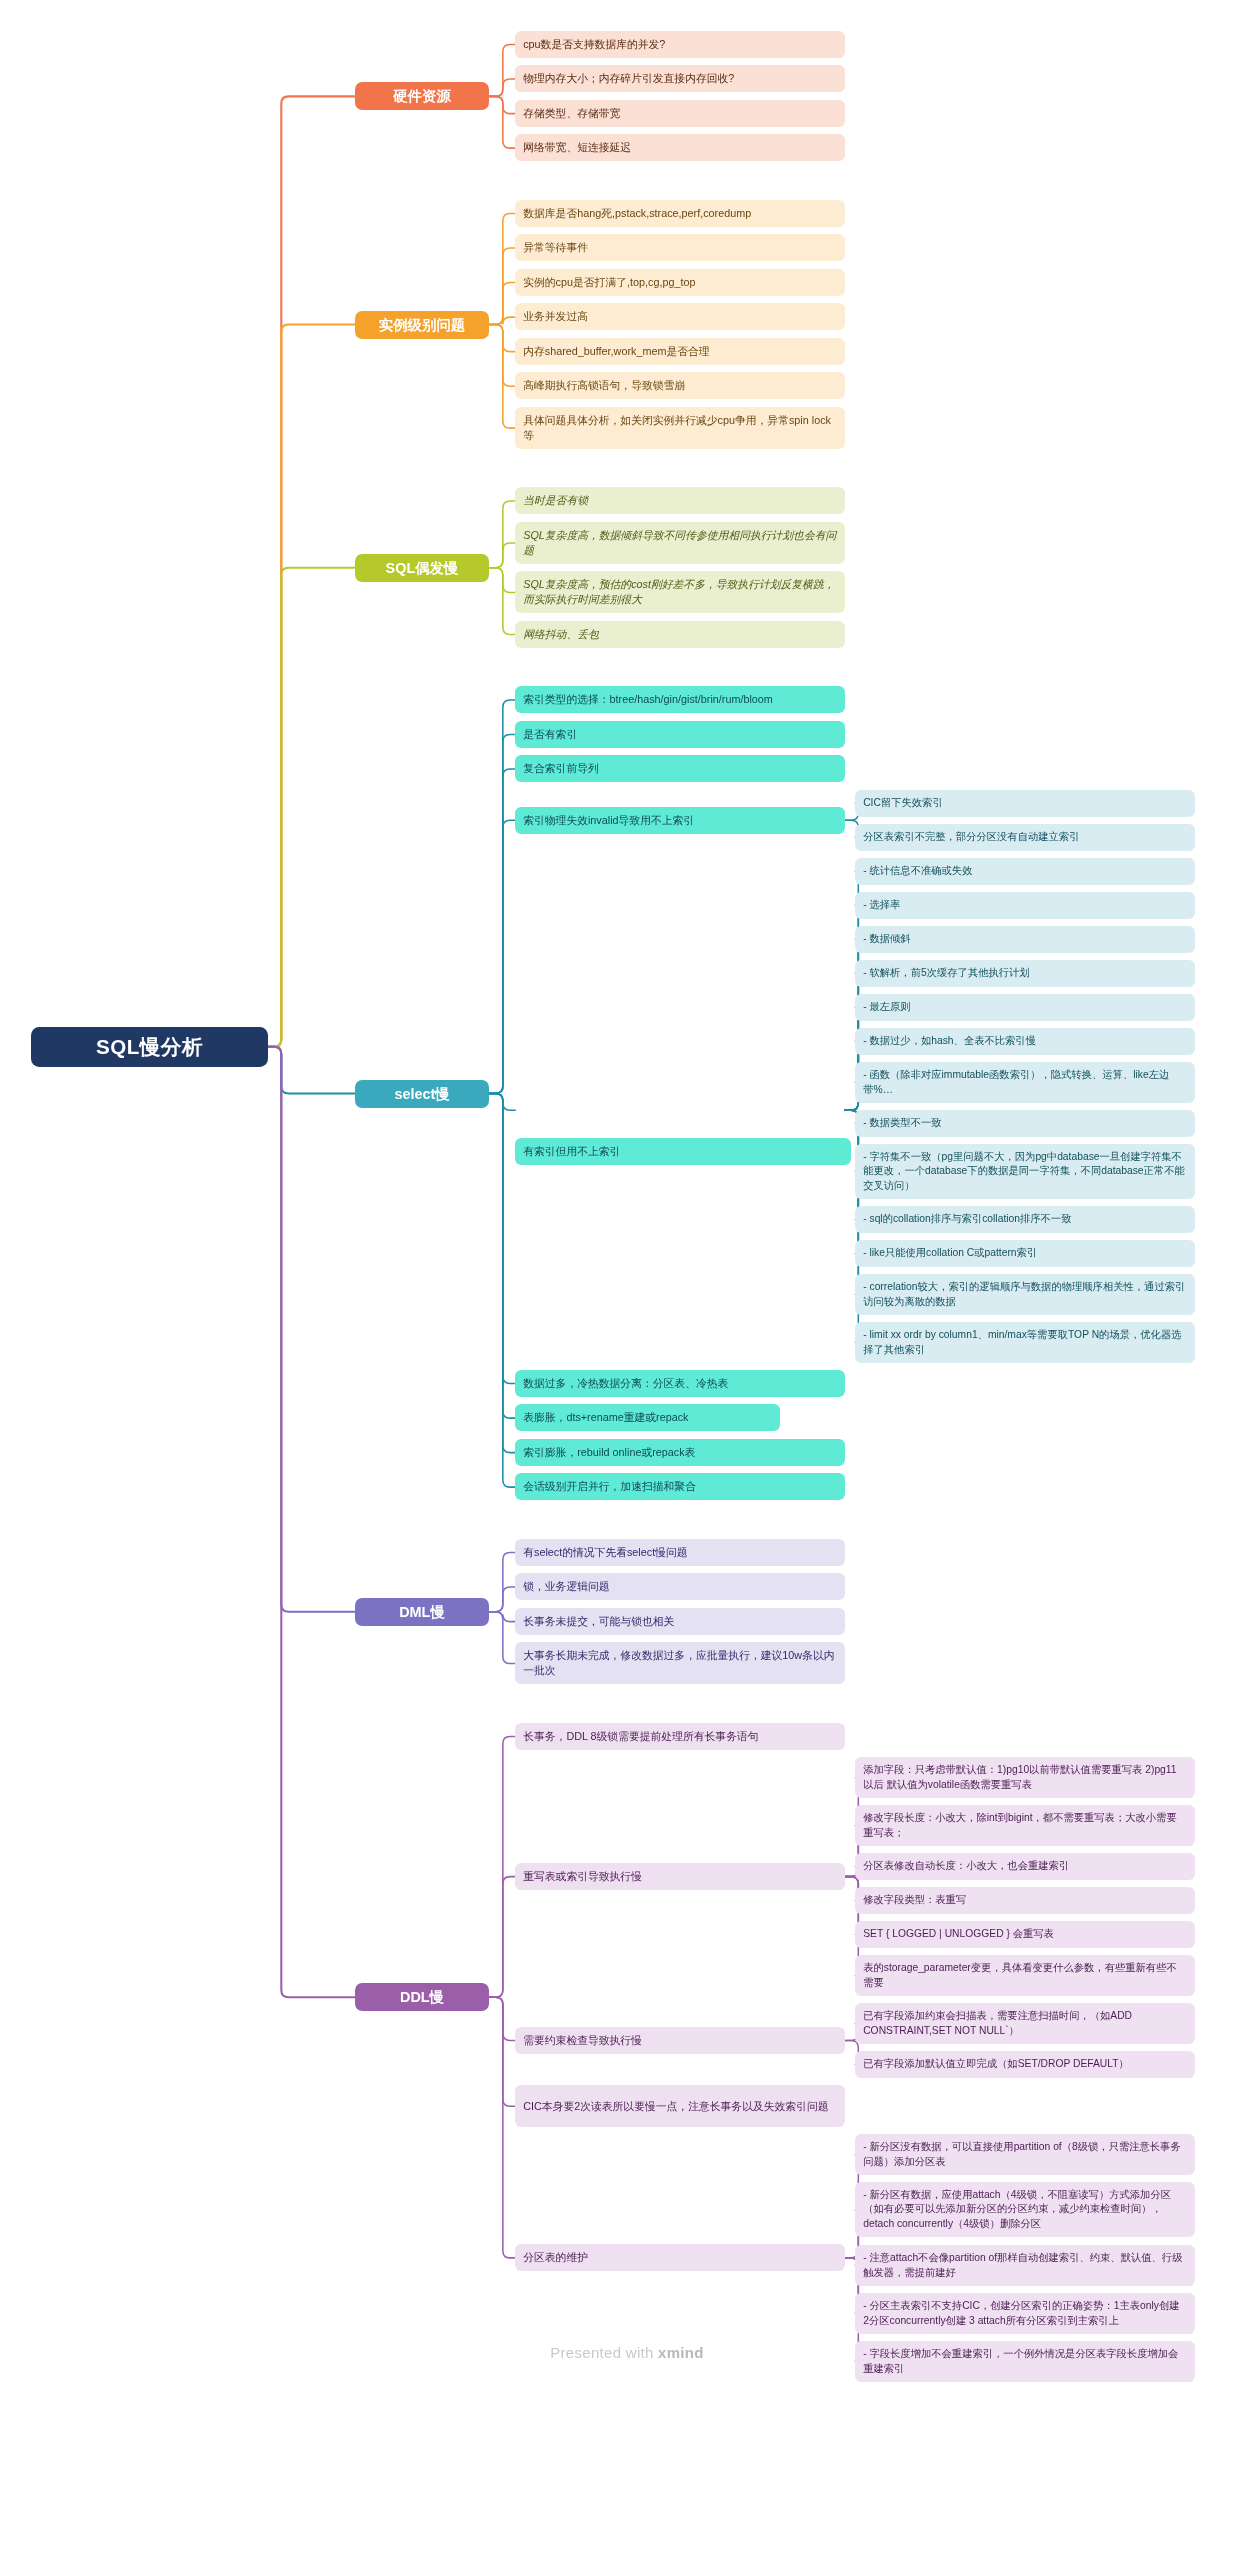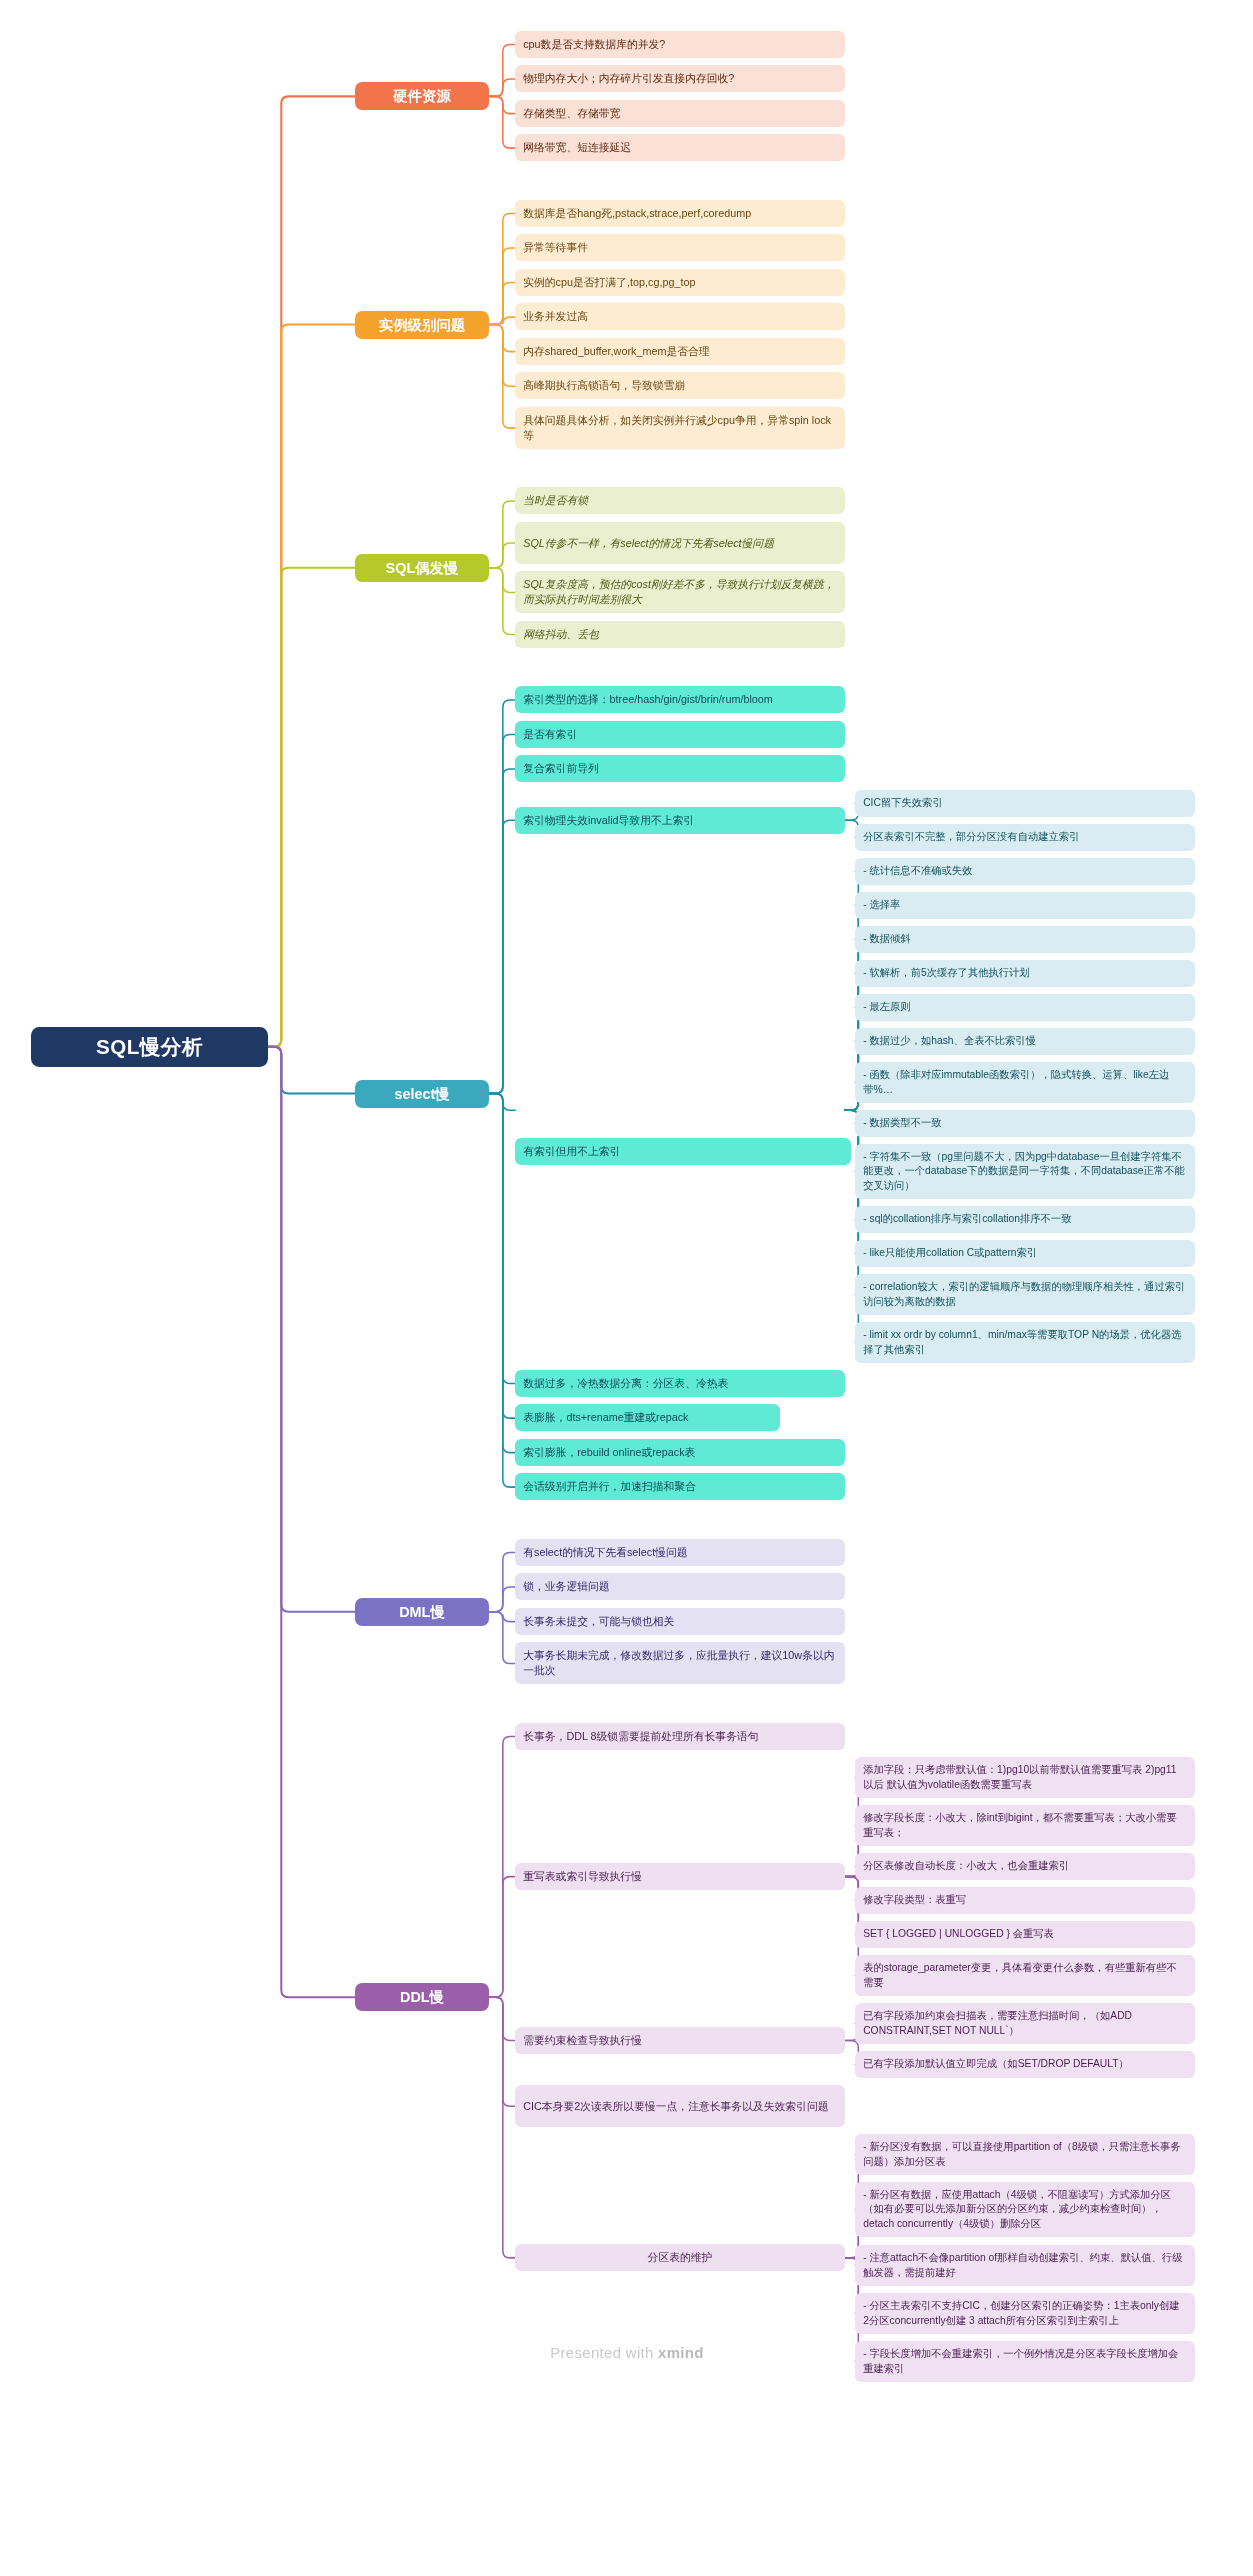--- a/index.html
+++ b/index.html
@@ -501,21 +501,21 @@
       <div class="node card c-inst" style="left: 515px; width: 330px; top: 407px; min-height: 42px;">
         <span class="txt">具体问题具体分析，如关闭实例并行减少cpu争用，异常spin lock等</span>
       </div>
       <div class="node topic topic-occ" style="left: 355px; top: 554px; width: 134px; height: 28px;">
         <span class="txt" style="text-align: center;">SQL偶发慢</span>
       </div>
       <div class="node card c-occ" style="left: 515px; width: 330px; top: 487px; min-height: 27px;">
         <span class="txt">当时是否有锁</span>
       </div>
       <div class="node card c-occ" style="left: 515px; width: 330px; top: 522px; min-height: 42px;">
-        <span class="txt">SQL传参不一样，有select的情况下先看select慢问题</span>
+        <span class="txt">SQL复杂度高，数据倾斜导致不同传参使用相同执行计划也会有问题</span>
       </div>
       <div class="node card c-occ" style="left: 515px; width: 330px; top: 571px; min-height: 42px;">
         <span class="txt">SQL复杂度高，预估的cost刚好差不多，导致执行计划反复横跳，而实际执行时间差别很大</span>
       </div>
       <div class="node card c-occ" style="left: 515px; width: 330px; top: 621px; min-height: 27px;">
         <span class="txt">网络抖动、丢包</span>
       </div>
       <div class="node topic topic-sel" style="left: 355px; top: 1080px; width: 134px; height: 28px;">
         <span class="txt" style="text-align: center;">select慢</span>
       </div>
@@ -638,21 +638,21 @@
       </div>
       <div class="node card c-ddl3 lvl3" style="left: 855px; width: 340px; top: 2003px; min-height: 41px;">
         <span class="txt">已有字段添加约束会扫描表，需要注意扫描时间，（如ADD CONSTRAINT,SET NOT NULL`）</span>
       </div>
       <div class="node card c-ddl3 lvl3" style="left: 855px; width: 340px; top: 2051px; min-height: 27px;">
         <span class="txt">已有字段添加默认值立即完成（如SET/DROP DEFAULT）</span>
       </div>
       <div class="node card c-ddl" style="left: 515px; width: 330px; top: 2085px; min-height: 42px;">
         <span class="txt">CIC本身要2次读表所以要慢一点，注意长事务以及失效索引问题</span>
       </div>
-      <div class="node card c-ddl" style="left: 515px; width: 330px; top: 2244px; min-height: 27px; text-align: center;">
+      <div class="node card c-ddl" style="left: 515px; width: 330px; top: 2244px; min-height: 27px;">
         <span class="txt">分区表的维护</span>
       </div>
       <div class="node card c-ddl3 lvl3" style="left: 855px; width: 340px; top: 2134px; min-height: 41px;">
         <span class="txt">- 新分区没有数据，可以直接使用partition of（8级锁，只需注意长事务问题）添加分区表</span>
       </div>
       <div class="node card c-ddl3 lvl3" style="left: 855px; width: 340px; top: 2182px; min-height: 55px;">
         <span class="txt">- 新分区有数据，应使用attach（4级锁，不阻塞读写）方式添加分区（如有必要可以先添加新分区的分区约束，减少约束检查时间），detach concurrently（4级锁）删除分区</span>
       </div>
       <div class="node card c-ddl3 lvl3" style="left: 855px; width: 340px; top: 2245px; min-height: 41px;">
         <span class="txt">- 注意attach不会像partition of那样自动创建索引、约束、默认值、行级触发器，需提前建好</span>

